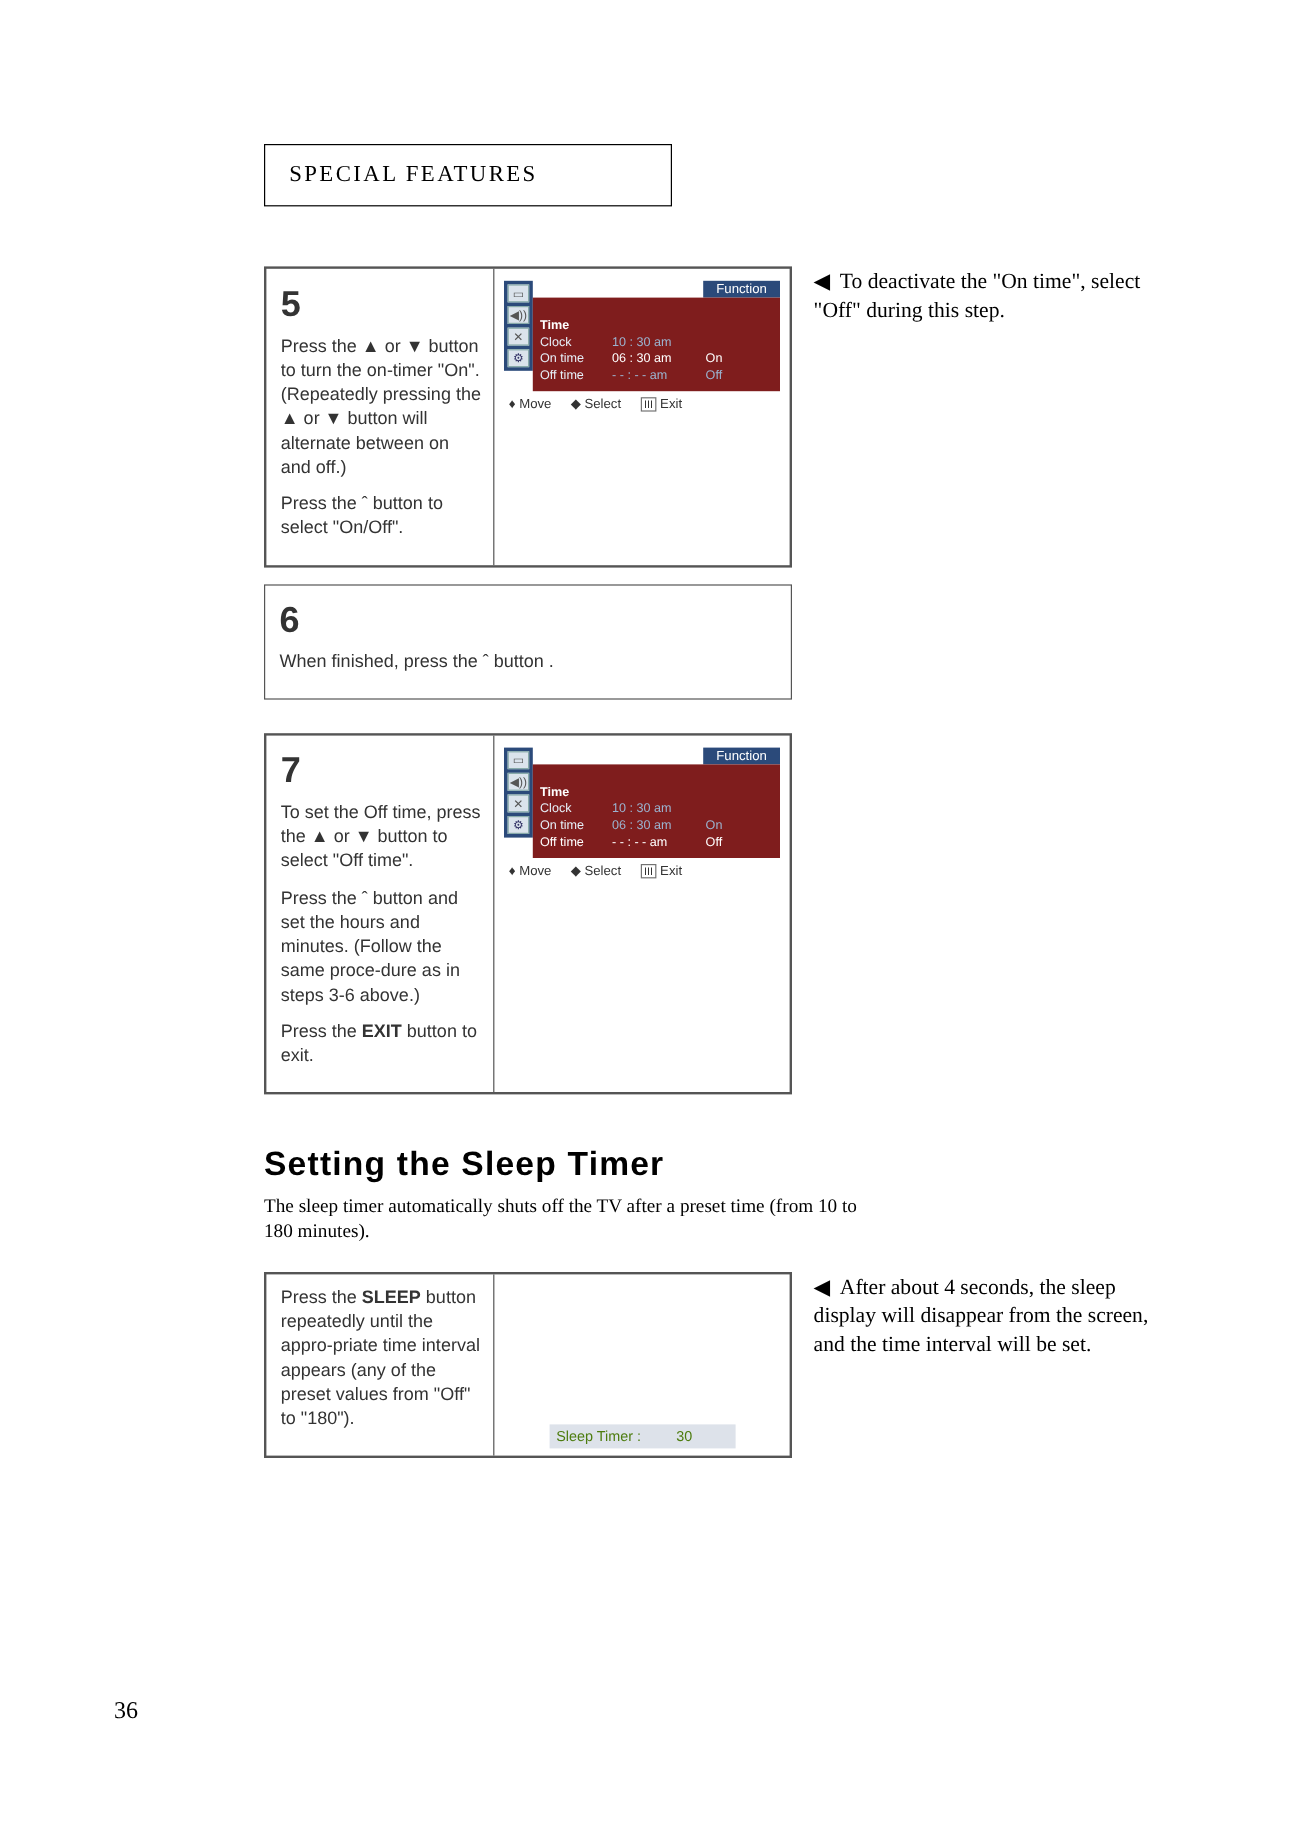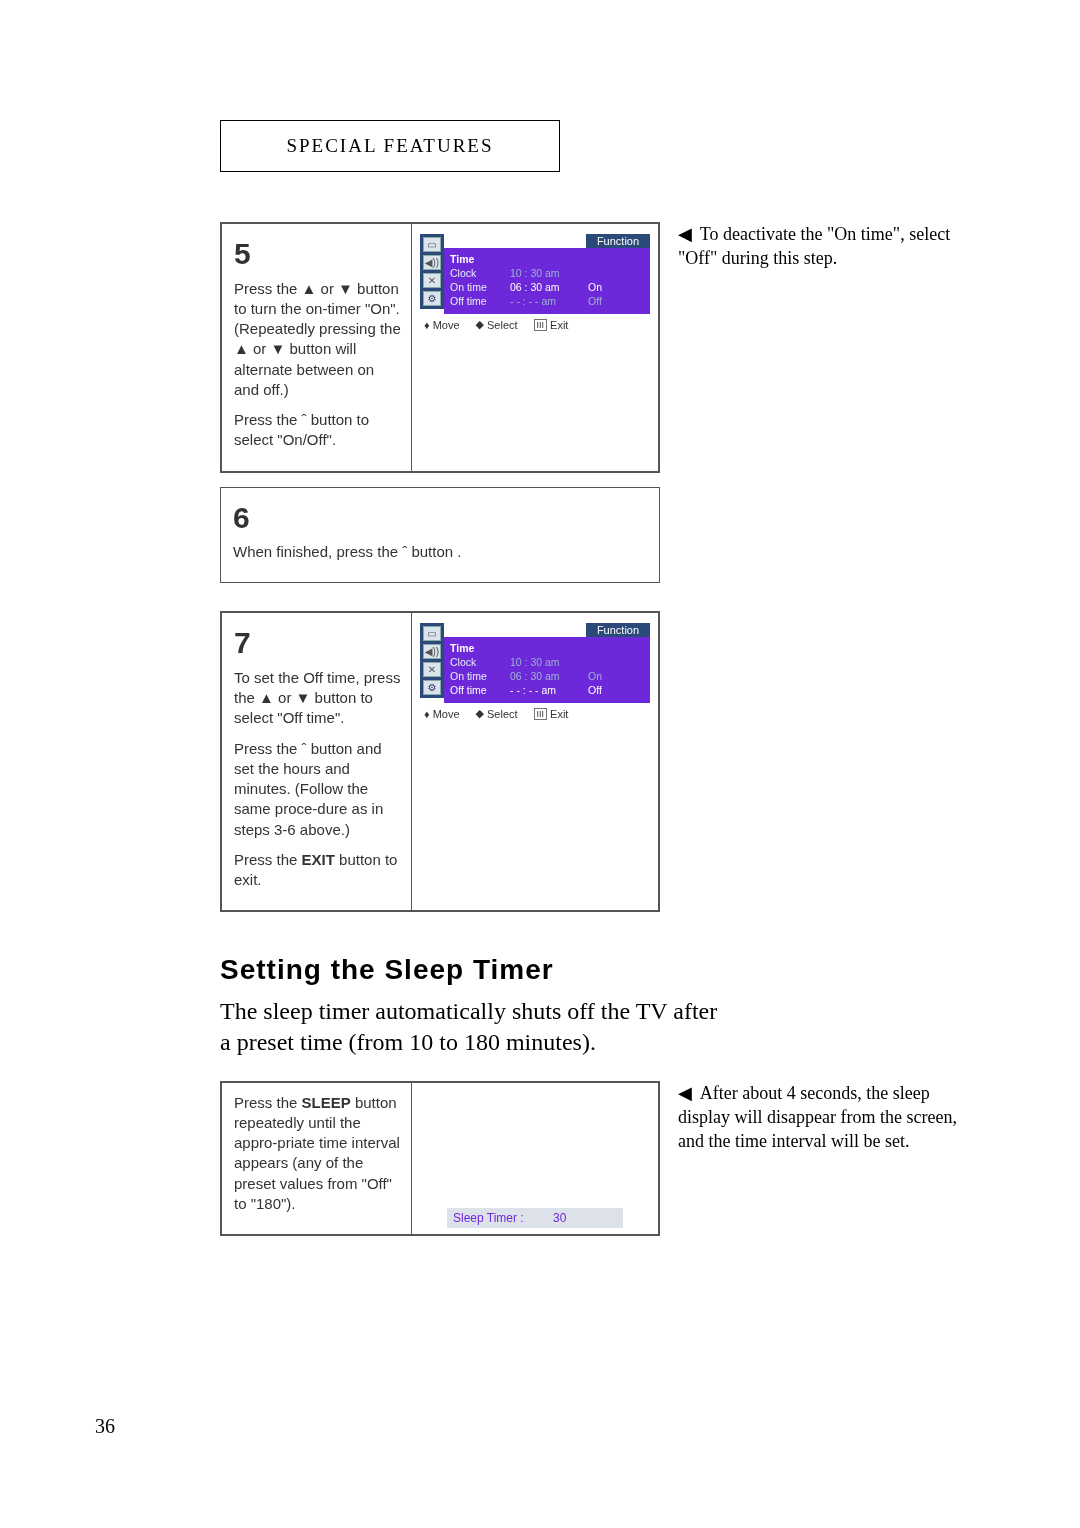--- a/index.html
+++ b/index.html
@@ -19,21 +19,20 @@
     width: 340px;
     padding: 14px 20px;
     margin-bottom: 50px;
     margin-left: 100px;
   }
   .header-text {
     font-family: Georgia, serif;
     font-size: 19px;
     letter-spacing: 2px;
     font-variant: small-caps;
-    text-align: center;
   }
   .step-layout {
     display: flex;
     gap: 18px;
     align-items: flex-start;
     margin-left: 100px;
   }
   .main-col {
     width: 440px;
   }
@@ -106,23 +105,23 @@
     background: #2b4a7a;
     color: #fff;
     font-size: 11px;
     padding: 1px 4px;
     width: 64px;
     text-align: center;
     margin-left: auto;
     margin-bottom: 0;
   }
   .osd-panel {
-    background: #6d28d9;
+    background: #7f1d1d;
     color: #cde;
-    padding: 3px 6px 6px 6px;
+    padding: 15px 6px 6px 6px;
     font-size: 10.5px;
   }
   .osd-row { display:flex; gap:6px; padding:1px 0; }
   .osd-row .k { width: 54px; color:#e6eef7; }
   .osd-row .v { width: 72px; text-align:left; }
   .osd-row .s { width: 26px; text-align:left; }
   .osd-title { font-weight:bold; color:#fff; background:none; padding:2px 0 1px 0; }
   .hl .v, .hl .s { color:#fff; }
   .hl2 .k { color:#fff; }
   .dim .v, .dim .s { color:#9bb3cf; }
@@ -145,37 +144,37 @@
   .section-title {
     font-family: Arial, Helvetica, sans-serif;
     font-size: 28px;
     font-weight: bold;
     letter-spacing: 1px;
     color: #000;
     margin: 28px 0 10px 100px;
   }
   .section-intro {
     font-family: Georgia, serif;
-    font-size: 24px;
+    font-size: 16px;
     margin: 0 0 22px 100px;
     width: 500px;
     line-height: 1.3;
   }
 
   .sleep-osd-area {
     flex:1;
     display:flex; flex-direction:column; justify-content:flex-end;
     padding-bottom:6px;
   }
   .sleep-bar {
     background:#dde2ea;
-    color:#6d28d9;
+    color:#4d7c0f;
     font-size:12px;
     padding:3px 6px;
-    width: 176px;
+    width: 155px;
     margin: 0 auto 0 auto;
     text-align:left;
     font-family: Arial, sans-serif;
     display:flex; gap:10px;
   }
   .sleep-bar .lbl { width:90px; }
 
   .page-num {
     position: absolute;
     bottom: 90px;

